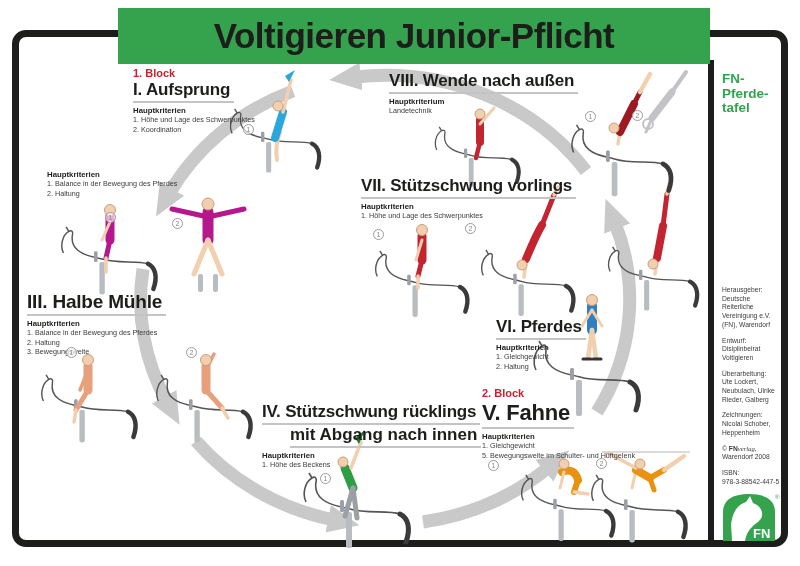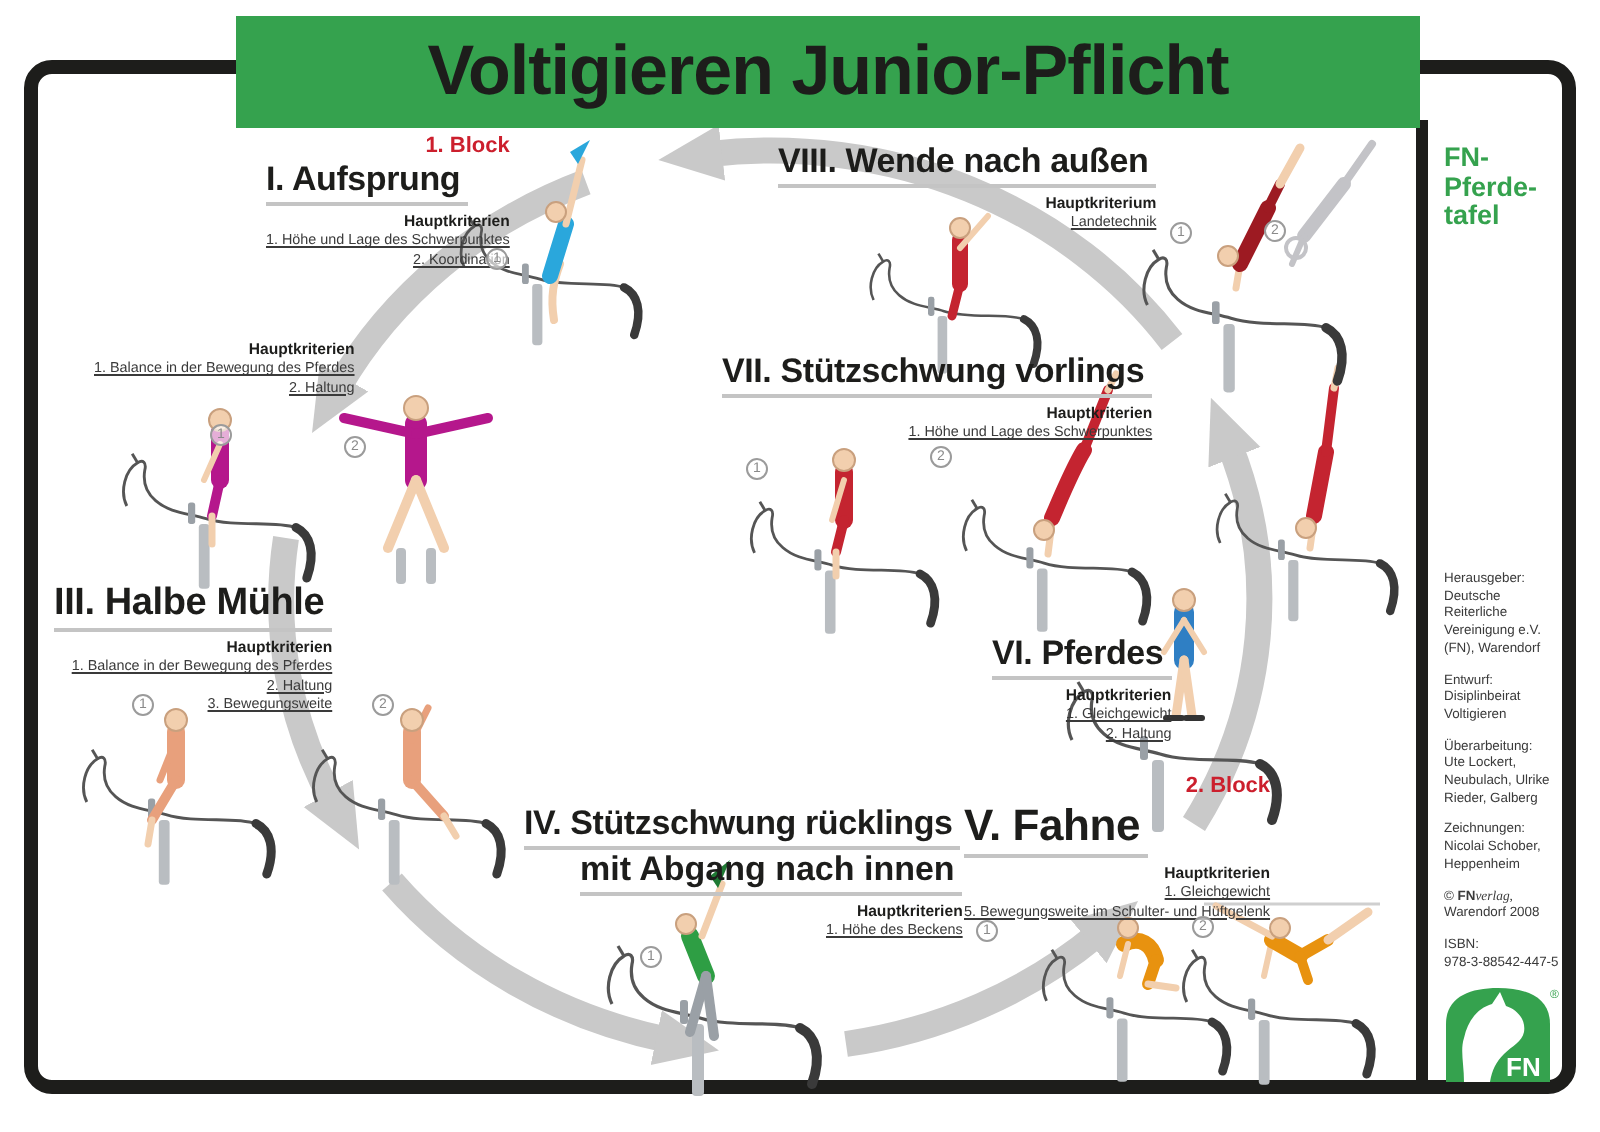--- a/index.html
+++ b/index.html
@@ -38,28 +38,28 @@
   .c-org{stroke:var(--fig-fahne-orange);}
   .c-ste{stroke:var(--fig-stehen-blue);}
   .c-red{stroke:var(--fig-vorlings-red);}
   .c-dred{stroke:var(--fig-wende-darkred);}
   .c-gho{stroke:var(--fig-ghost-gray);}
   .c-gray{stroke:#9aa0a6;}
   .c-dark{stroke:#333;}
   .ghost-head{fill:none;stroke:var(--fig-ghost-gray);stroke-width:2;}
   .align-line{stroke:#cfcfcf;stroke-width:1.5;}
 
-  .ex{position:absolute;z-index:4;text-align:right;}
+  .ex{position:absolute;z-index:4;}
   .block-label{font-size:11px;font-weight:bold;color:var(--accent-red);margin-bottom:1px;}
   .ex h2{margin:0;font-size:17px;font-weight:bold;color:var(--ink);letter-spacing:-0.2px;
          border-bottom:2.5px solid var(--underline-gray);display:table;padding:0 4px 1px 0;}
   .ex .h2b{display:table;margin-left:28px;font-size:17px;font-weight:bold;color:var(--ink);
            border-bottom:2.5px solid var(--underline-gray);padding:0 4px 1px 0;}
   .crit-label{font-size:7.8px;font-weight:bold;color:var(--ink);margin-top:3px;}
-  .crit{font-size:7.2px;color:#3a3a3a;line-height:1.32;text-decoration:underline;}
+  .crit{font-size:7.2px;color:#3a3a3a;line-height:1.32;}
 
   .pmark{position:absolute;z-index:4;width:11px;height:11px;border:1px solid var(--marker-gray);
          border-radius:50%;box-sizing:border-box;font-size:7px;color:#8a8a8a;background:rgba(255,255,255,.65);
          display:flex;align-items:center;justify-content:center;line-height:1;}
   .cr-b{font-weight:bold;} .cr-i{font-style:italic;font-family:"Liberation Serif",serif;}
 </style>
 </head>
 <body>
 
 <div class="poster">

